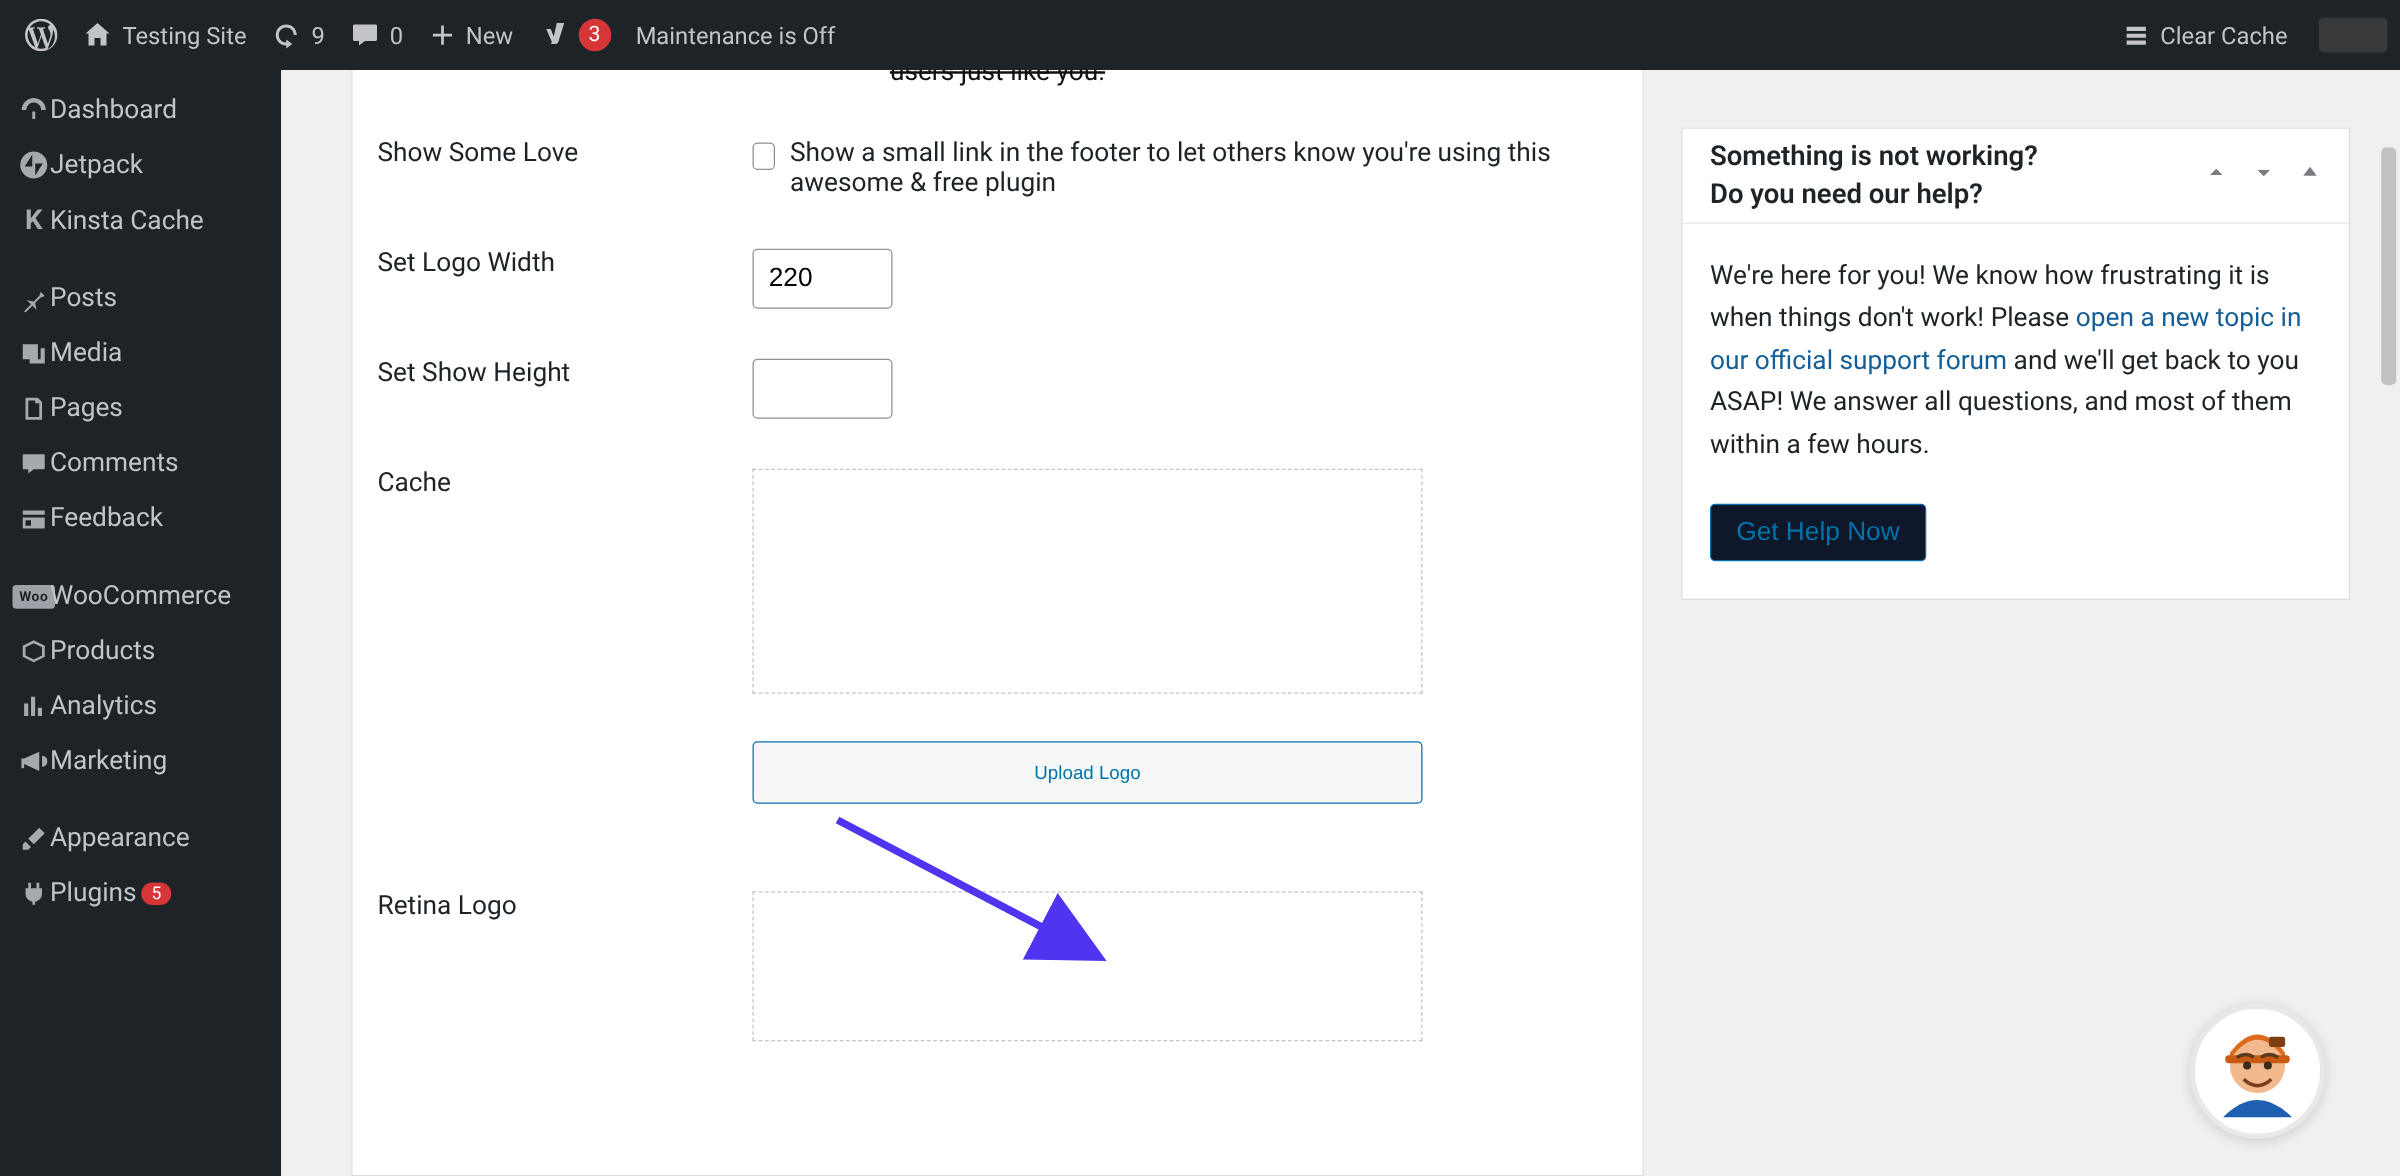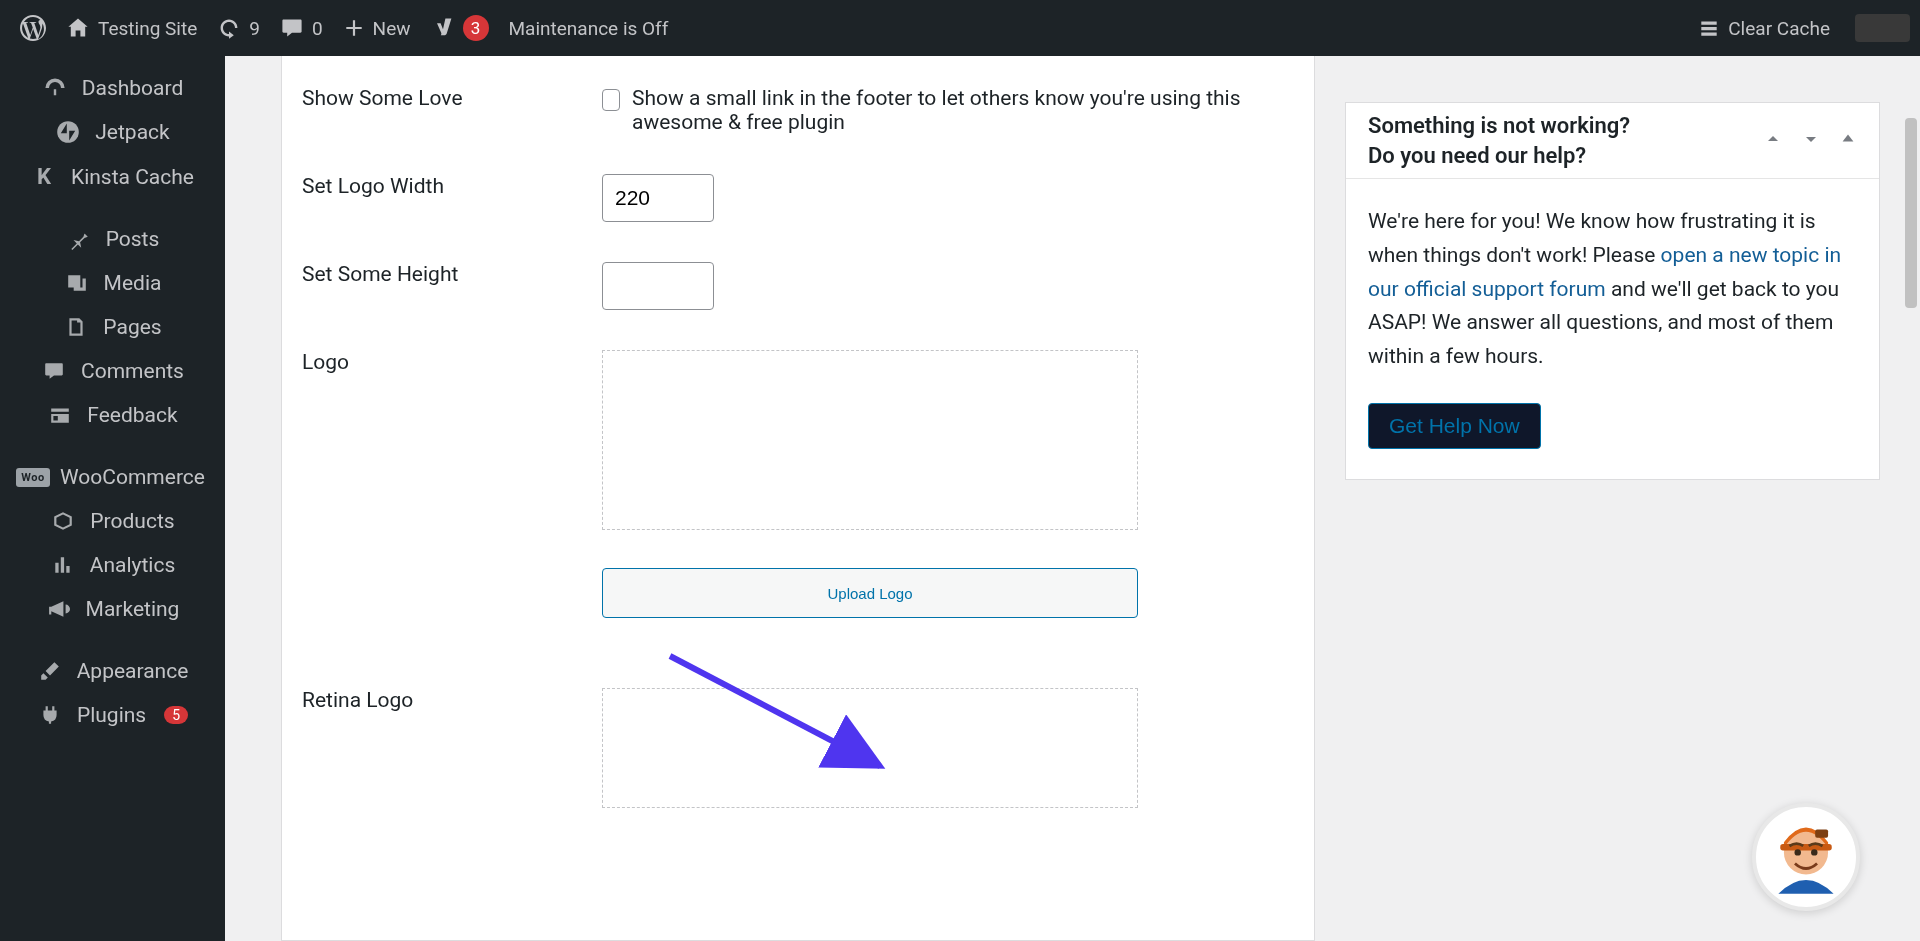--- a/index.html
+++ b/index.html
@@ -60,23 +60,21 @@
     background: #1d2327;
     color: #c3c4c7;
     padding-top: 10px;
   }
   .admin-sidebar .menu-item {
     display: flex;
     align-items: center;
     padding: 10px 14px;
     font-size: 21px;
     cursor: pointer;
-    gap: 14px;
     position: relative;
-    justify-content: center;
   }
   .admin-sidebar .sep { height: 18px; }
   .admin-sidebar .menu-icon { width: 26px; display:inline-flex; justify-content:center; }
   .admin-sidebar svg { fill: #a7aaad; }
   .admin-sidebar .menu-badge {
     background:#d63638; color:#fff; border-radius:10px;
     font-size:14px; padding:1px 8px; margin-left:4px;
   }
   .woo-badge {
     background:#9ca2a7; color:#1d2327; font-size:11px; font-weight:700;
@@ -360,47 +358,50 @@
         </svg>
       </span>
     <span>Plugins</span>
     <span class="menu-badge">5</span>
   </div>
 </div>
 
 <div class="content">
 
   <div class="main-panel">
+    <div class="top-cut">
+      <span class="strike">users just like you.</span>
+    </div>
 
     <div class="row">
       <div class="row-label">Show Some Love</div>
       <div class="row-field">
         <label class="checkbox-line">
           <input type="checkbox" style="">
           <span>Show a small link in the footer to let others know you're using this awesome &amp; free plugin</span>
         </label>
       </div>
     </div>
 
     <div class="row">
       <div class="row-label">Set Logo Width</div>
       <div class="row-field">
         <input class="num-input" type="text" value="220" style="">
       </div>
     </div>
 
     <div class="row">
-      <div class="row-label">Set Some Height</div>
+      <div class="row-label">Set Show Height</div>
       <div class="row-field">
         <input class="num-input" type="text" value="" style="">
       </div>
     </div>
 
     <div class="row">
-      <div class="row-label">Logo</div>
+      <div class="row-label">Cache</div>
       <div class="row-field">
         <div class="dropzone"></div>
         <button class="upload-btn">Upload Logo</button>
       </div>
     </div>
 
     <div class="row" style="padding-top:60px;">
       <div class="row-label">Retina Logo</div>
       <div class="row-field">
         <div class="dropzone small"></div>

